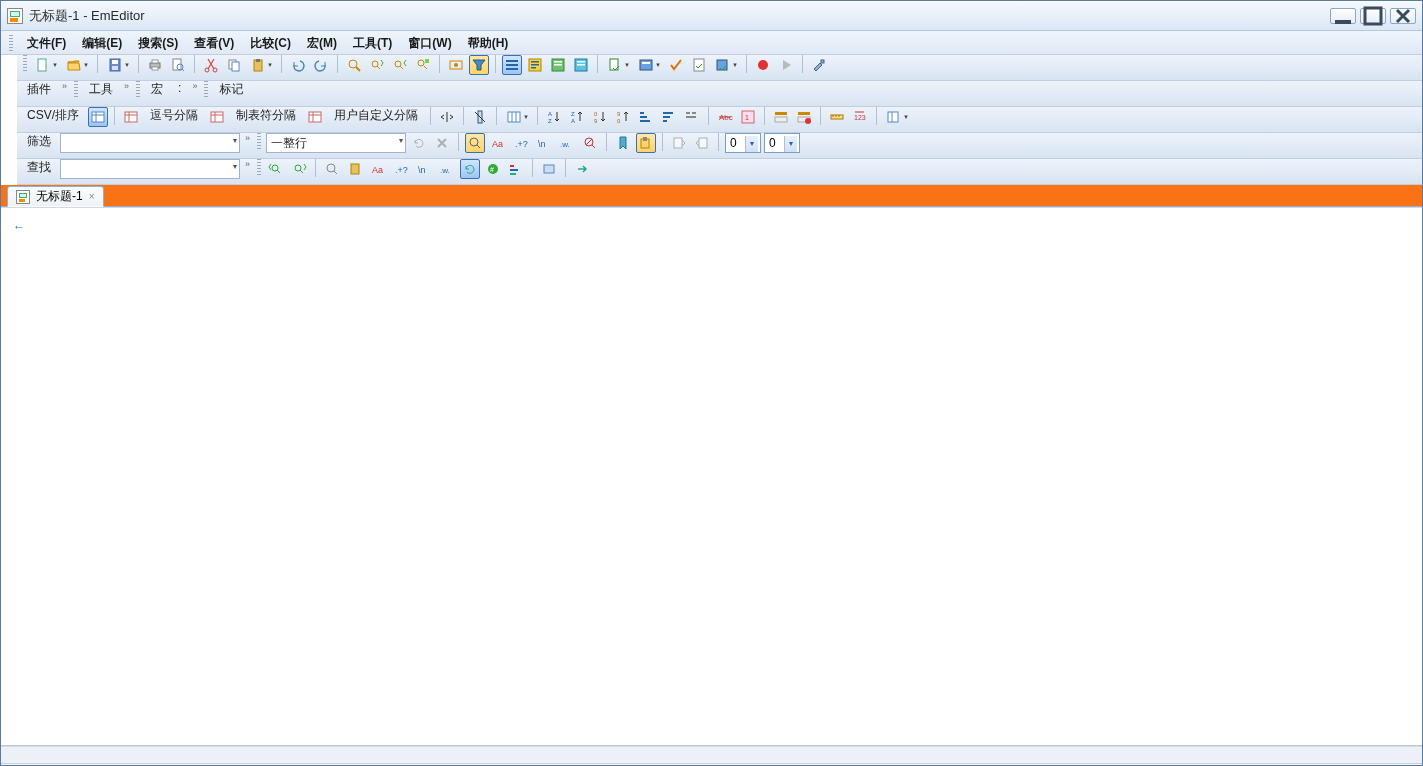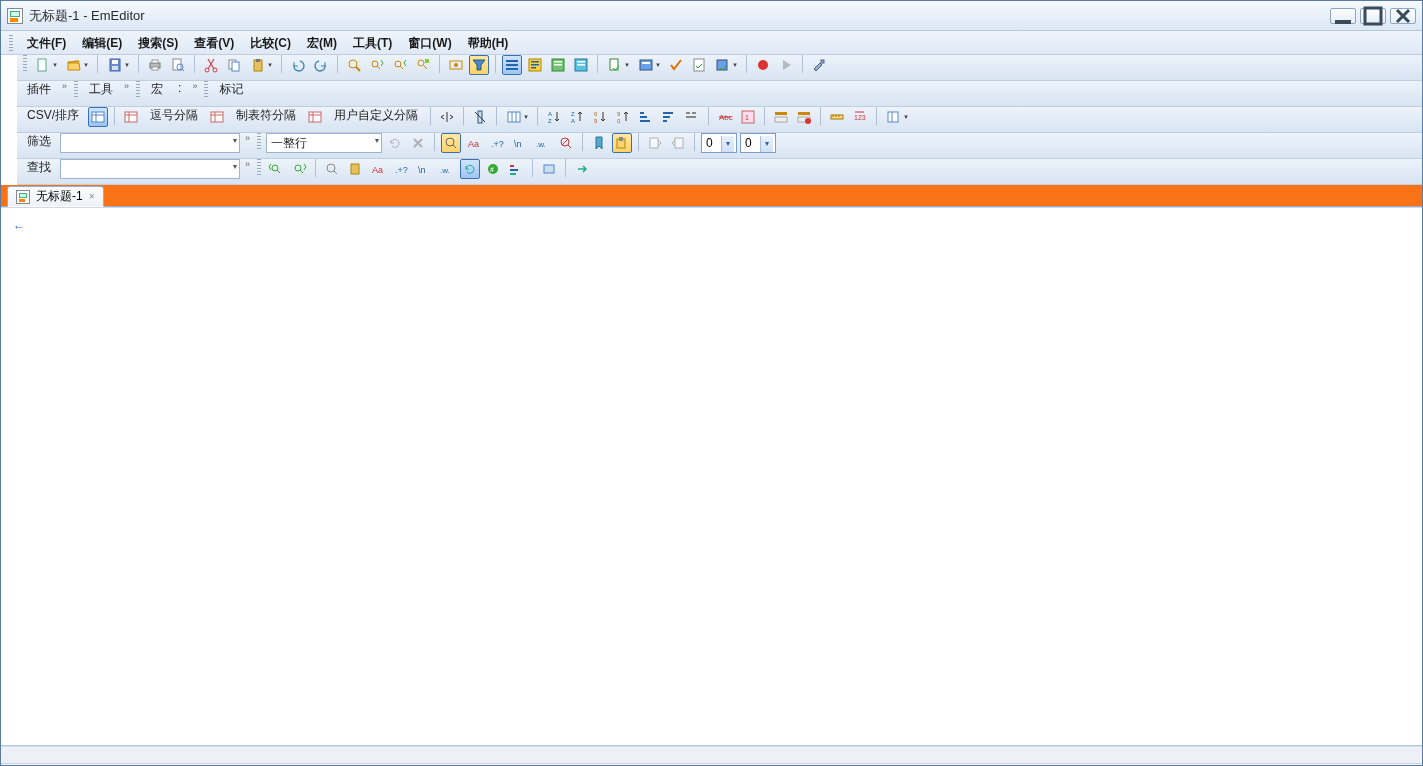--- a/index.html
+++ b/index.html
@@ -549,21 +549,21 @@
     </div>
 </div>
 
 <div class="toolbar">
   <span class="tlabel">筛选</span>
   <div class="combo" style="width:180px">
       <span></span>
     </div>
   <span class="chev">»</span>
   <div class="grip"></div>
-  <div class="combo" style="width:116px">
+  <div class="combo" style="width:140px">
       <span>一整行</span>
     </div>
   <div class="btn" style="opacity:.6">
       <svg viewBox="0 0 16 16">
         <path d="M4 8 a4 4 0 1 1 1 3" fill="none" stroke="#888"></path>
         <path d="M4 5 v3 h3" fill="none" stroke="#888"></path>
       </svg>
     </div>
   <div class="btn" style="opacity:.6">
       <svg viewBox="0 0 16 16">

